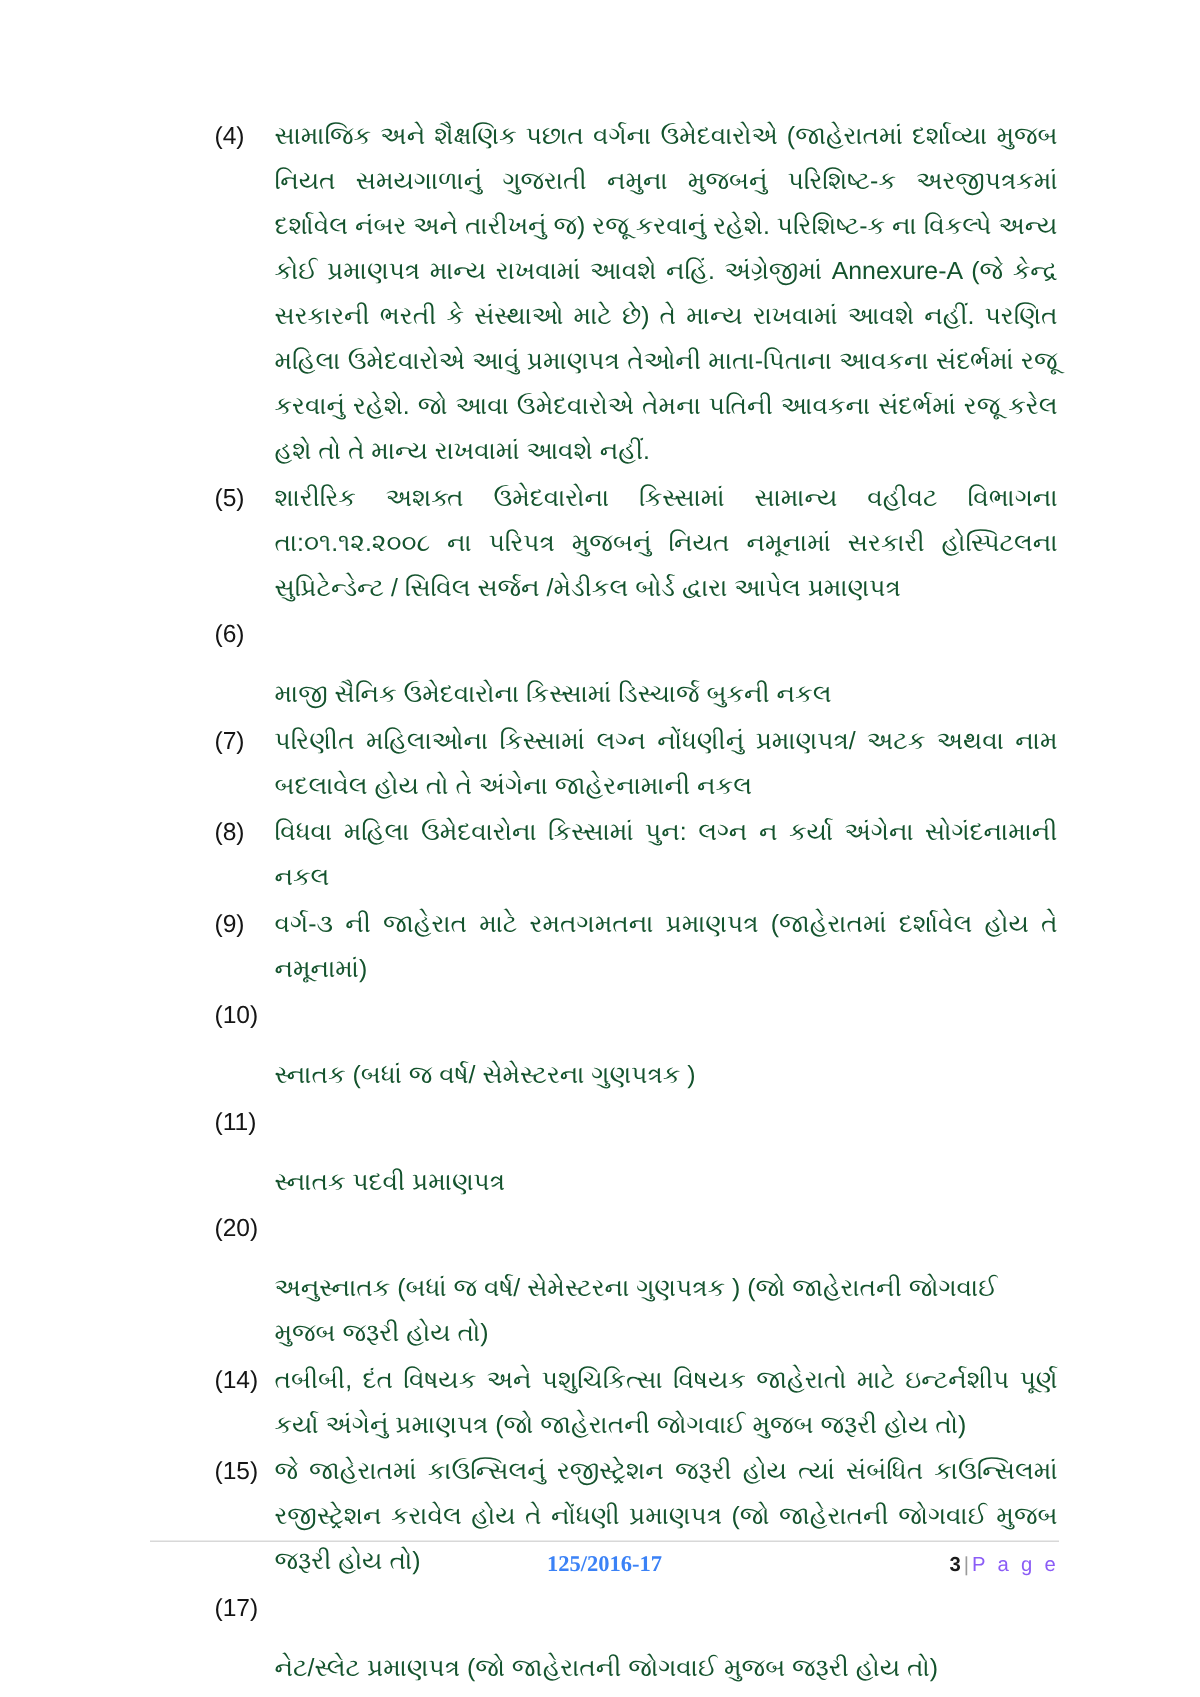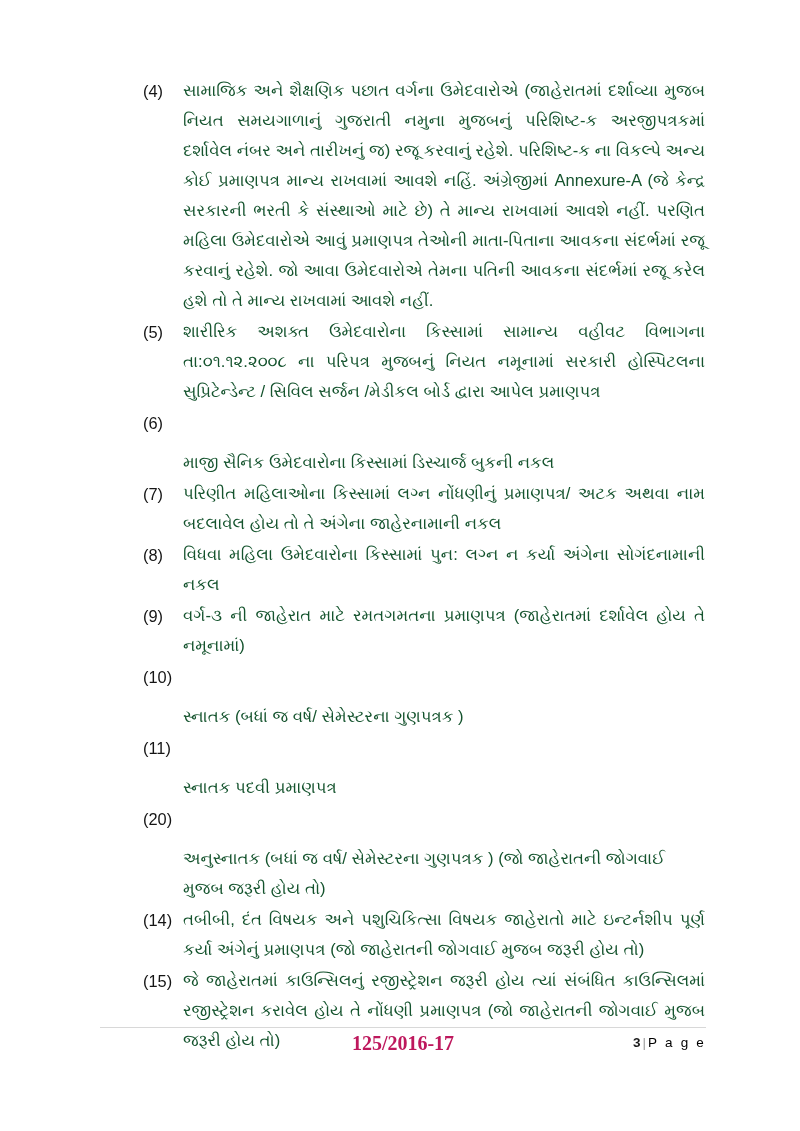--- a/index.html
+++ b/index.html
@@ -87,23 +87,23 @@
   }
 
   .footer-center {
     position: absolute;
     left: 0;
     top: 0;
     width: 606px;
     text-align: center;
     font-family: "Liberation Serif", "DejaVu Serif", serif;
     font-weight: bold;
-    font-size: 20px;
+    font-size: 15px;
     line-height: 22px;
-    color: #be185d;
+    color: #3b82f6;
   }
 
   .footer-right {
     position: absolute;
     right: 0;
     top: 0;
     text-align: right;
     font-family: "Liberation Sans", "DejaVu Sans", sans-serif;
     font-size: 13.5px;
     line-height: 22px;
@@ -114,21 +114,21 @@
     color: #1a1a1a;
     font-weight: bold;
   }
 
   .footer-sep {
     color: #9a9a9a;
     padding: 0 2px;
   }
 
   .footer-pagelabel {
-    color: #000000;
+    color: #8b5cf6;
     letter-spacing: 2.2px;
   }
 </style>
 </head>
 <body>
 
 <div class="page">
 
   <div class="content">
 
@@ -182,20 +182,24 @@
       <div class="clause-num">(14)</div>
       <div class="clause-body justify">તબીબી, દંત વિષયક અને પશુચિકિત્સા વિષયક જાહેરાતો માટે ઇન્ટર્નશીપ પૂર્ણ કર્યા અંગેનું પ્રમાણપત્ર (જો  જાહેરાતની જોગવાઈ મુજબ જરૂરી હોય તો)</div>
     </div>
 
     <div class="clause">
       <div class="clause-num">(15)</div>
       <div class="clause-body justify">જે જાહેરાતમાં   કાઉન્સિલનું રજીસ્ટ્રેશન જરૂરી હોય ત્યાં સંબંધિત કાઉન્સિલમાં રજીસ્ટ્રેશન કરાવેલ હોય તે  નોંધણી પ્રમાણપત્ર (જો જાહેરાતની જોગવાઈ મુજબ જરૂરી હોય તો)</div>
     </div>
 
 
+    <div class="clause">
+      <div class="clause-num">(17)</div>
+      <div class="clause-body left">નેટ/સ્લેટ પ્રમાણપત્ર (જો જાહેરાતની જોગવાઈ મુજબ જરૂરી હોય તો)</div>
+    </div>
 
 
   </div>
 
   <div class="footer-rule"></div>
 
   <div class="footer">
     <div class="footer-center">125/2016-17</div>
     <div class="footer-right">
       <span class="footer-pagenum">3</span><span class="footer-sep">|</span><span class="footer-pagelabel">P a g e</span>

